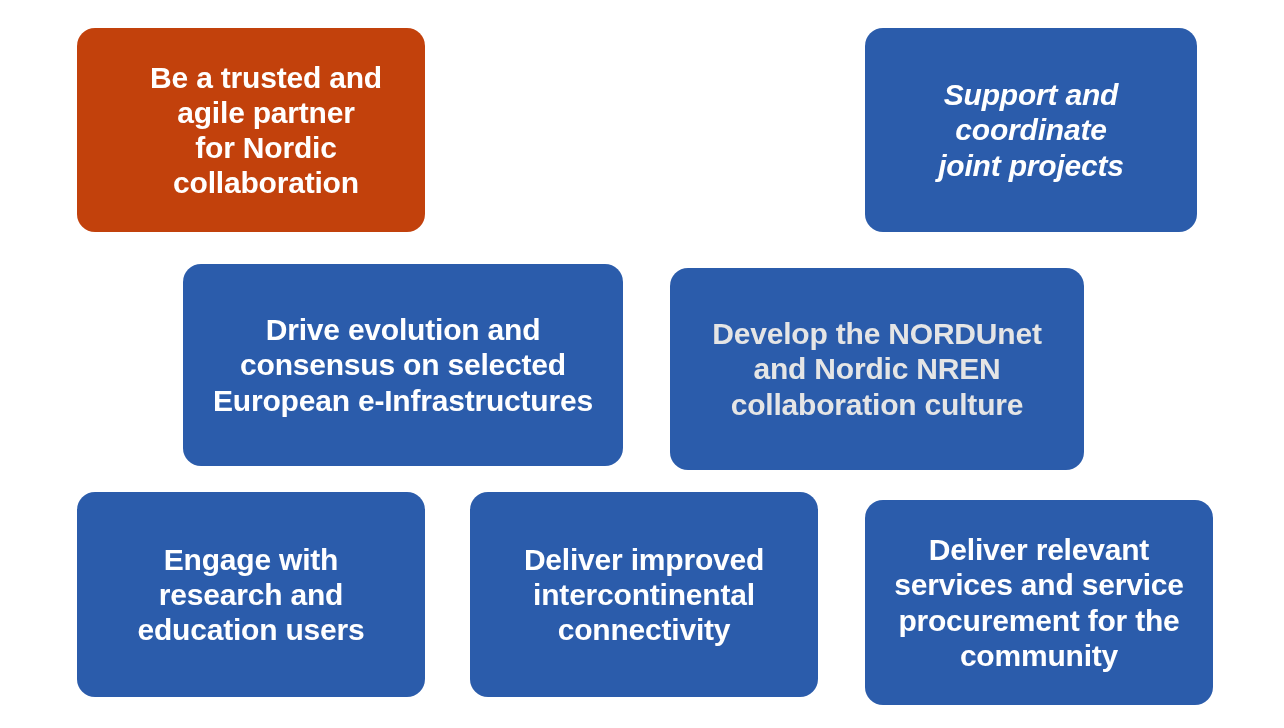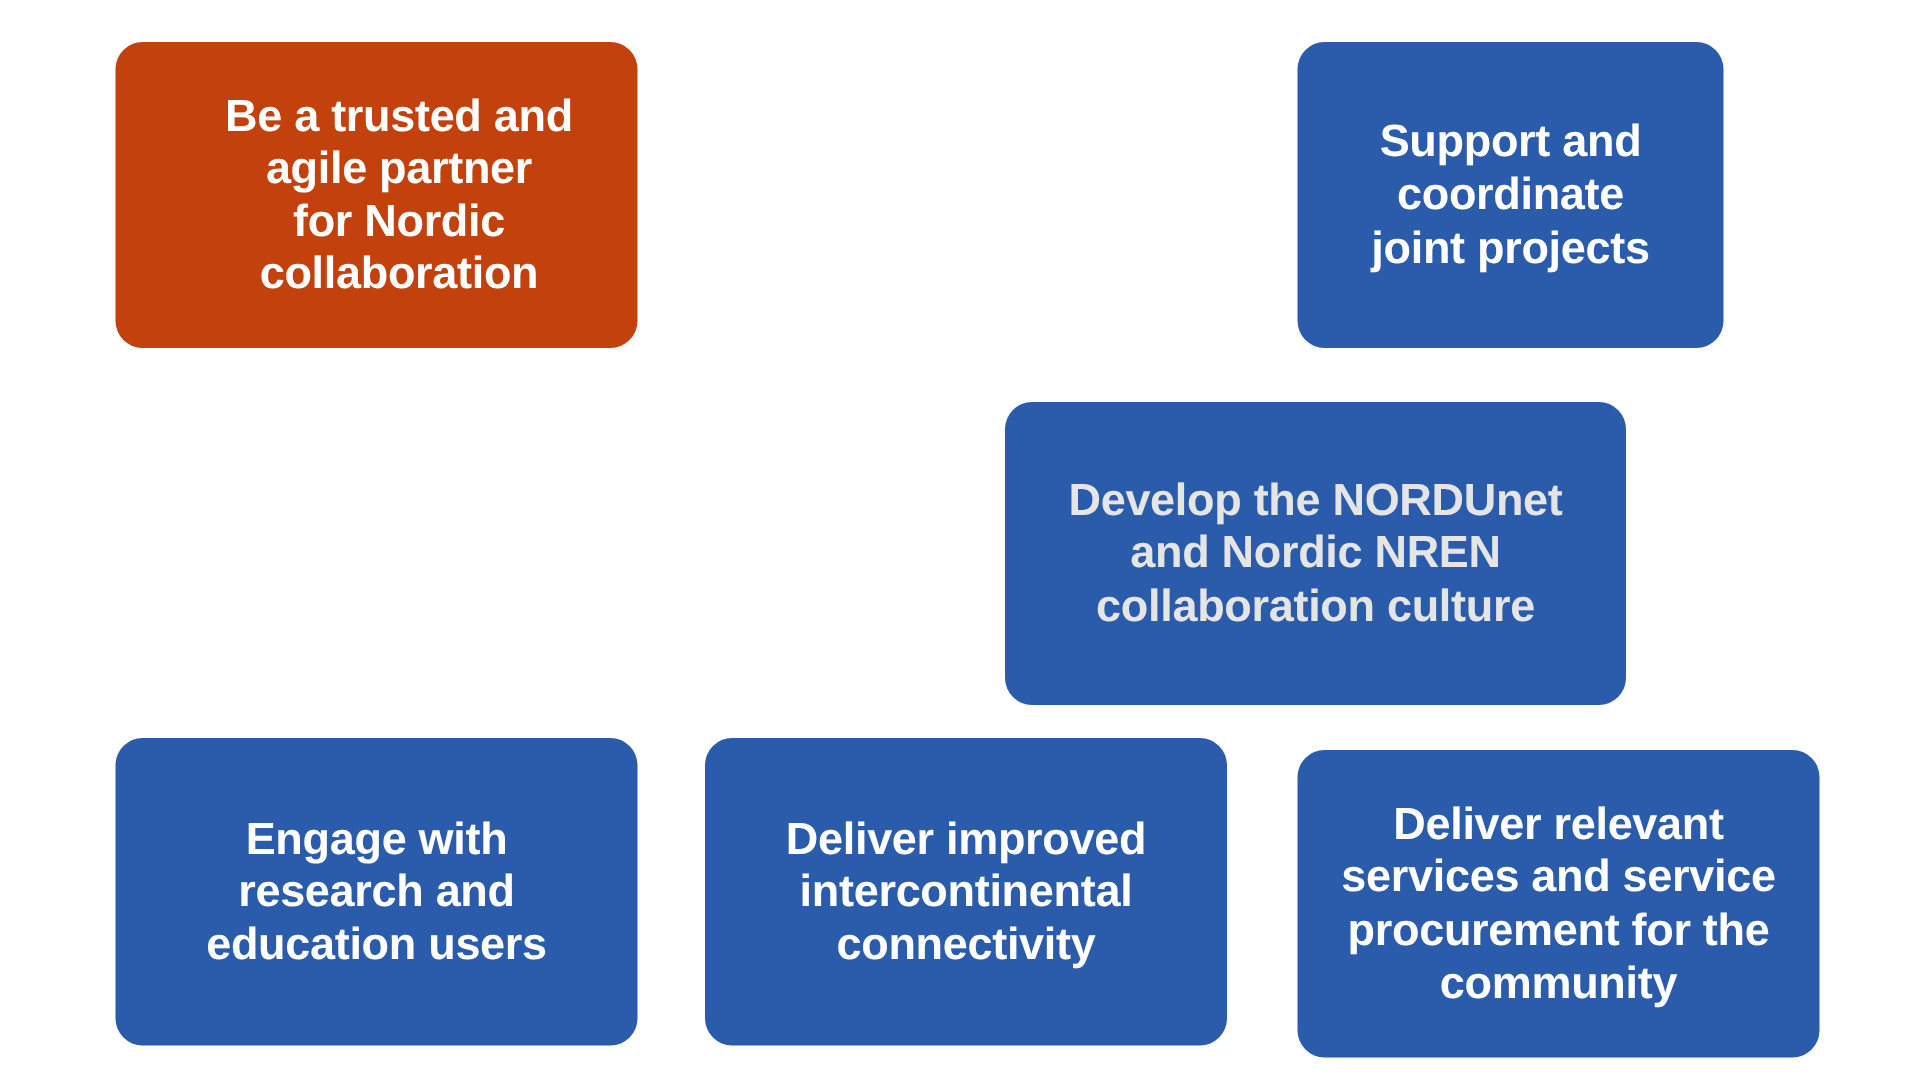--- a/index.html
+++ b/index.html
@@ -34,21 +34,21 @@
     font-size: 30px;
     line-height: 1.17;
     text-align: center;
     white-space: pre-line;
     letter-spacing: -0.2px;
   }
 
   
   #card-1 { left: 77px;  top: 28px;  width: 348px; height: 204px; }
   #card-2 { left: 470px; top: 28px;  width: 348px; height: 204px; }
-  #card-3 { left: 865px; top: 28px;  width: 284px; height: 204px; }
+  #card-3 { left: 865px; top: 28px;  width: 332px; height: 204px; font-style: italic; }
 
   
   #card-4 { left: 183px; top: 264px; width: 440px; height: 202px; }
   #card-5 { left: 670px; top: 268px; width: 414px; height: 202px; }
 
   
   #card-6 { left: 77px;  top: 492px; width: 348px; height: 205px; }
   #card-7 { left: 470px; top: 492px; width: 348px; height: 205px; }
   #card-8 { left: 865px; top: 500px; width: 348px; height: 205px; }
 </style>
@@ -64,20 +64,25 @@
 collaboration</div>
   </div>
 
 
   <div class="card" id="card-3" style="background: rgb(43, 92, 171);">
     <div class="card-text" style="color: rgb(255, 255, 255);">Support and
 coordinate
 joint projects</div>
   </div>
 
+  <div class="card" id="card-4" style="background: rgb(43, 92, 171);">
+    <div class="card-text" style="color: rgb(255, 255, 255);">Drive evolution and
+consensus on selected
+European e-Infrastructures</div>
+  </div>
 
   <div class="card" id="card-5" style="background: rgb(43, 92, 171);">
     <div class="card-text" style="color: #e5e5e5;">Develop the NORDUnet
 and Nordic NREN
 collaboration culture</div>
   </div>
 
   <div class="card" id="card-6" style="background: rgb(43, 92, 171);">
     <div class="card-text" style="color: #ffffff;">Engage with
 research and

